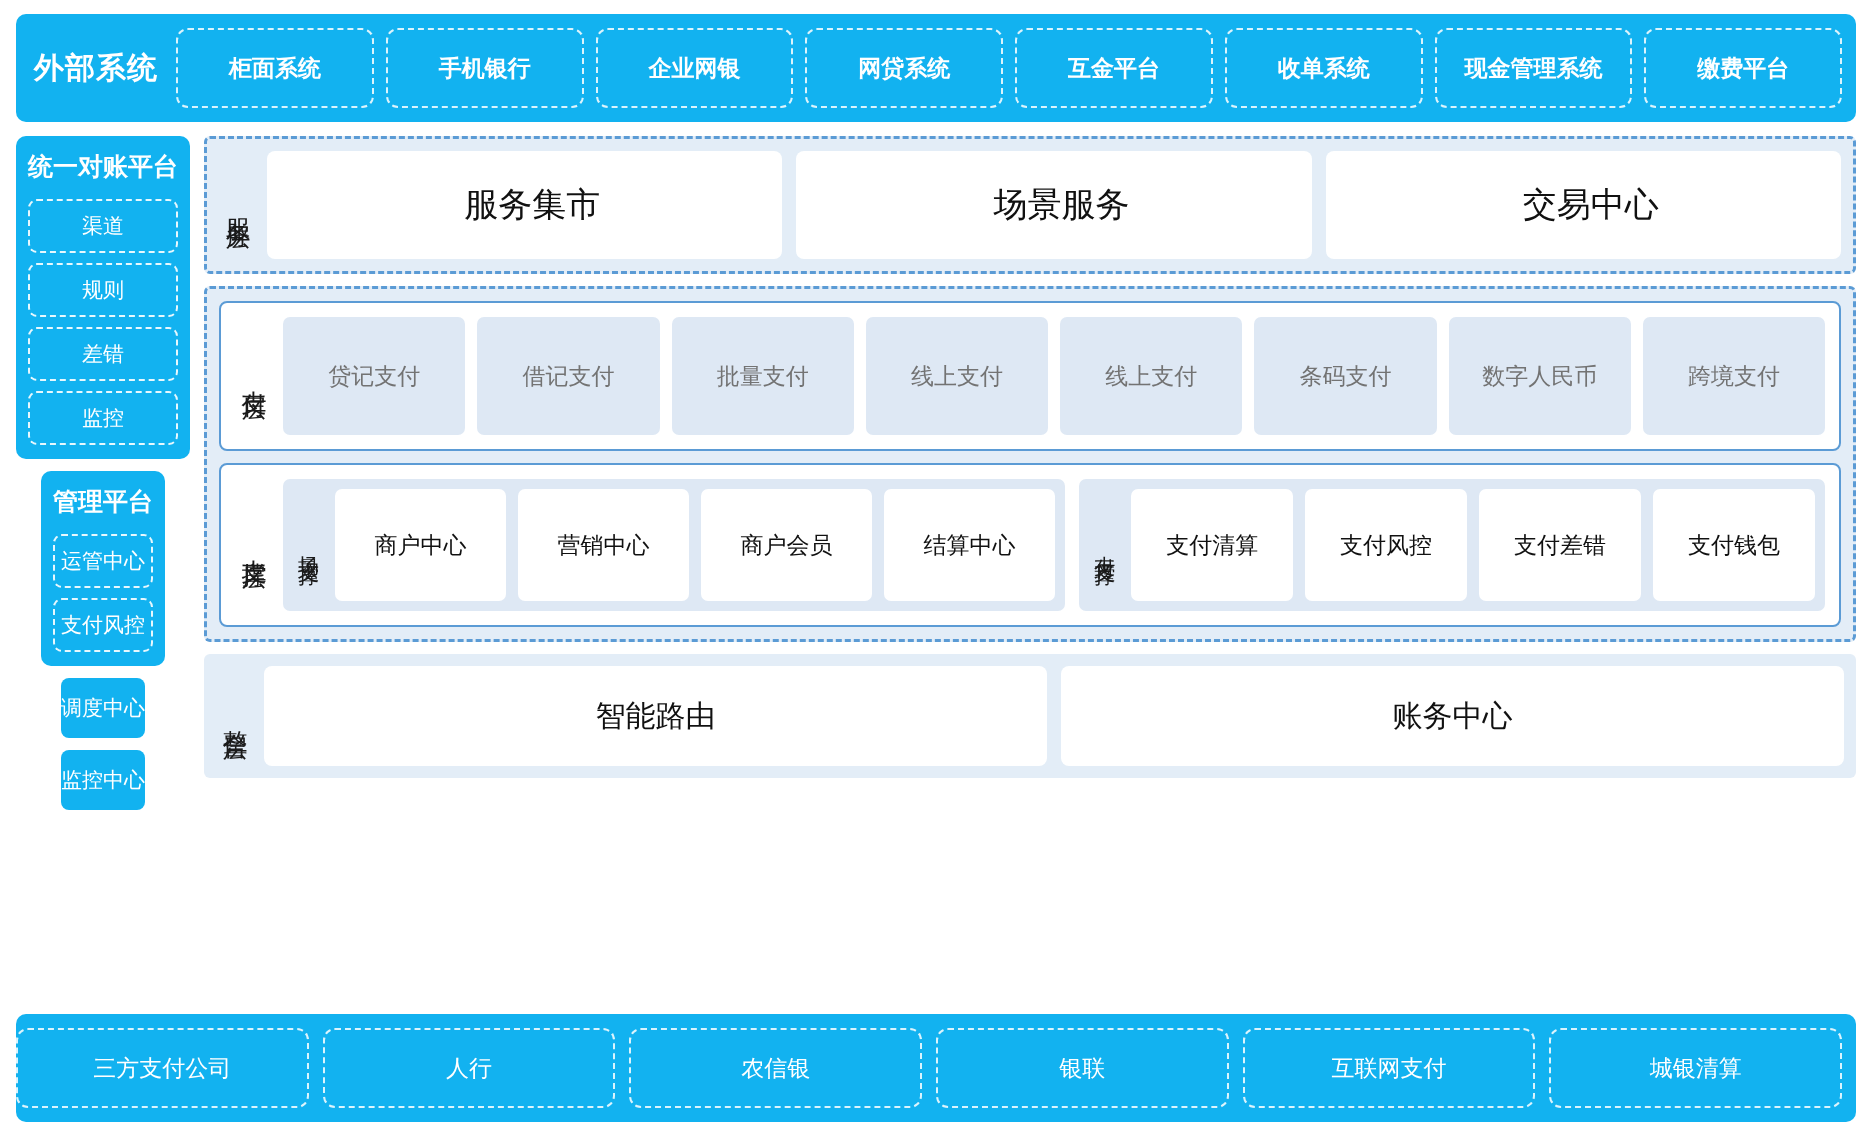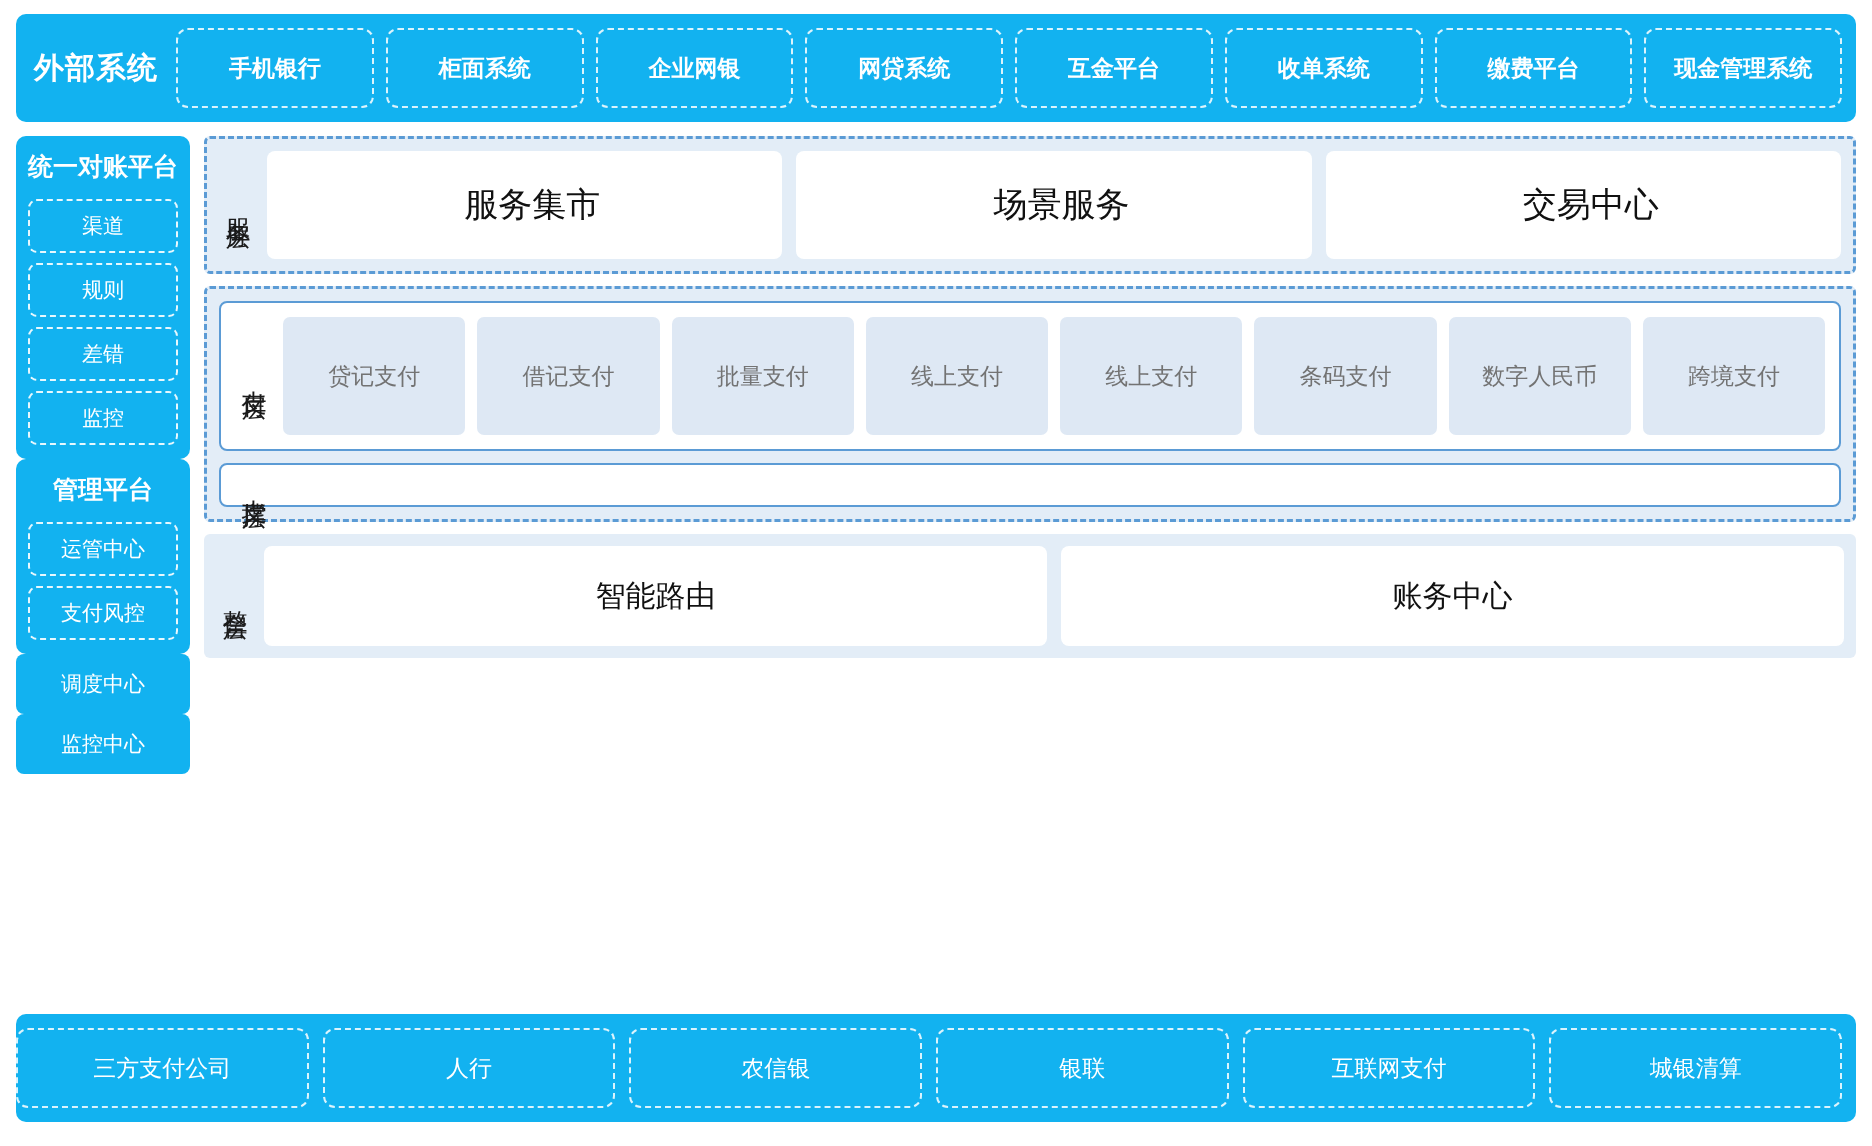--- a/index.html
+++ b/index.html
@@ -63,20 +63,22 @@
     display: flex;
     gap: 14px;
     min-height: 0;
   }
 
   
   .left-rail {
     flex: 0 0 165px;
     display: flex;
     flex-direction: column;
+    gap: 12px;
+    align-items: center;
   }
   .rail-card {
     background: #12B2F0;
     border-radius: 10px;
     padding: 10px 12px 14px 12px;
     display: flex;
     flex-direction: column;
     gap: 10px;
   }
   .rail-card.recon { flex: 0 0 auto; }
@@ -297,28 +299,28 @@
   }
 </style>
 </head>
 <body>
 
 <div class="page">
 
   <div class="external-bar">
     <div class="external-title">外部系统</div>
     <div class="external-items">
+      <div class="external-chip">柜面系统</div>
       <div class="external-chip">手机银行</div>
-      <div class="external-chip">柜面系统</div>
       <div class="external-chip">企业网银</div>
       <div class="external-chip">网贷系统</div>
       <div class="external-chip">互金平台</div>
       <div class="external-chip">收单系统</div>
+      <div class="external-chip">现金管理系统</div>
       <div class="external-chip">缴费平台</div>
-      <div class="external-chip">现金管理系统</div>
     </div>
   </div>
 
   <div class="middle">
 
     <div class="left-rail">
 
       <div class="rail-card recon">
         <div class="rail-title">统一对账平台</div>
         <div class="rail-chip">渠道</div>
@@ -362,20 +364,43 @@
             <div class="pay-card">线上支付</div>
             <div class="pay-card">线上支付</div>
             <div class="pay-card">条码支付</div>
             <div class="pay-card">数字人民币</div>
             <div class="pay-card">跨境支付</div>
           </div>
         </div>
 
         <div class="support-panel">
           <div class="vlabel">支撑层</div>
+          <div class="support-groups">
+
+            <div class="support-group scene">
+              <div class="vlabel small">场景支撑</div>
+              <div class="support-cards">
+                <div class="support-card">商户中心</div>
+                <div class="support-card">营销中心</div>
+                <div class="support-card">商户会员</div>
+                <div class="support-card">结算中心</div>
+              </div>
+            </div>
+
+            <div class="support-group pay">
+              <div class="vlabel small">支付支撑</div>
+              <div class="support-cards">
+                <div class="support-card">支付清算</div>
+                <div class="support-card">支付风控</div>
+                <div class="support-card">支付差错</div>
+                <div class="support-card">支付钱包</div>
+              </div>
+            </div>
+
+          </div>
         </div>
 
       </div>
 
       <div class="integration">
         <div class="vlabel">整合层</div>
         <div class="integration-cards">
           <div class="integration-card">智能路由</div>
           <div class="integration-card">账务中心</div>
         </div>

